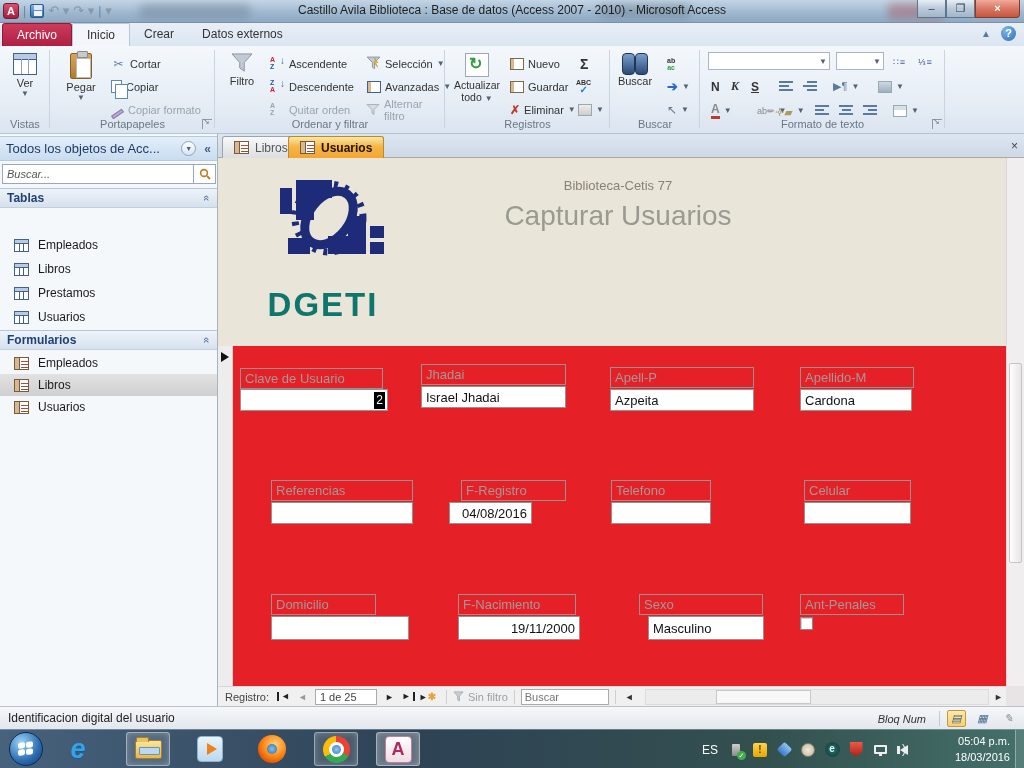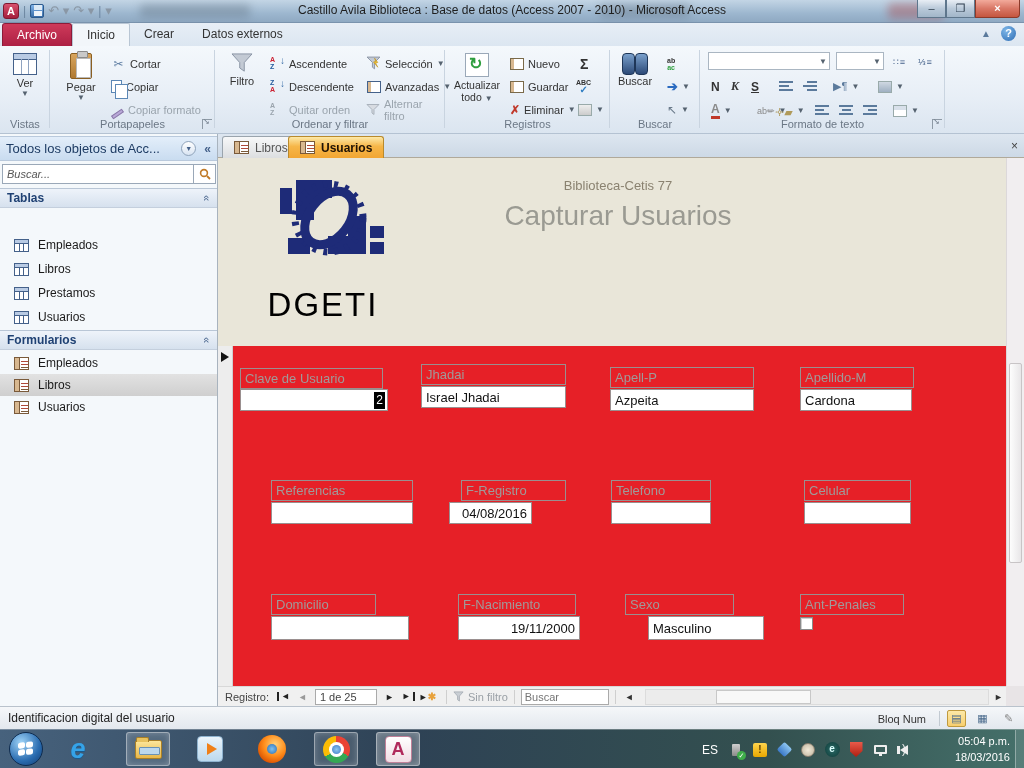--- a/index.html
+++ b/index.html
@@ -92,21 +92,21 @@
   #doctabs { left:218px; top:134px; width:806px; height:24px; background:linear-gradient(#dde6f0,#cdd9e6); border-bottom:1px solid #b0a99a; }
   .dtab { position:absolute; top:2px; height:22px; display:flex; align-items:center; gap:6px; padding:0 11px;
     border:1px solid #9aa4ad; border-bottom:none; border-radius:3px 3px 0 0; font-size:12px; }
   .dtab.inactive { background:linear-gradient(#f7f8f9,#dcdee0); color:#555; }
   .dtab.active { background:linear-gradient(#fde9a8,#f6b648 45%,#f2a633); border-color:#b98a2c; color:#1e1205; font-weight:bold; }
   .tabarea-close { position:absolute; left:1007px; top:139px; width:15px; height:15px; font-size:12px; color:#444; text-align:center; line-height:15px; }
 
   
   #formheader { left:218px; top:158px; width:788px; height:188px; background:#e9e6d9; }
   .dgeti-wordmark { position:absolute; left:48px; top:130px; width:130px; text-align:center;
-    font-size:33px; font-weight:normal; color:#000000; letter-spacing:2px; }
+    font-size:33px; font-weight:bold; color:#0f766e; letter-spacing:2px; }
   .fh-subtitle { position:absolute; left:180px; top:20px; width:440px; text-align:center; font-size:13px; color:#8a8270; }
   .fh-title { position:absolute; left:140px; top:42px; width:520px; text-align:center; font-size:28px; color:#9a9a92; }
 
   
   #recsel { left:218px; top:346px; width:15px; height:340px; background:#ededed; border-right:1px solid #d0d0d0; }
   .recsel-arrow { position:absolute; left:3px; top:6px; width:0; height:0;
     border-left:8px solid #111; border-top:5px solid transparent; border-bottom:5px solid transparent; }
   #redform { left:233px; top:346px; width:773px; height:340px; background:#e62027; }
   .fld-label { position:absolute; height:21px; border:1px solid #9a8f8f; color:#a09a9a; font-size:13px; line-height:19px; padding-left:4px; overflow:hidden; }
   .fld-input { position:absolute; height:22px; background:#fff; border:1px solid #9a8f8f; font-size:13px; color:#111;
@@ -134,21 +134,21 @@
   .rn-search { width:88px; height:16px; border:1px solid #aaa; font-size:11px; padding:0 3px; font-family:"Liberation Sans",sans-serif; }
   .hscroll { position:relative; flex:1; height:16px; margin:0 2px 0 8px; background:#ececec; border:1px solid #dcdcdc; }
   .hthumb { position:absolute; left:70px; top:0; width:95px; height:14px; background:#f8f8f8; border:1px solid #c8c8c8; }
   .hs-arrow { font-size:9px; color:#333; padding:0 3px; }
   #rn-corner { left:1006px; top:686px; width:18px; height:20px; background:#e8e4e6; }
 
   
   #statusbar { left:0; top:706px; width:1024px; height:23px; background:linear-gradient(#f5f7f9,#e3e8ee); border-top:1px solid #b9c2cc;
     display:flex; align-items:center; }
   #statusbar .stext { margin-left:8px; font-size:12px; color:#222; }
-  .sb-right { position:absolute; right:6px; top:0; height:23px; display:flex; align-items:center; gap:7px; }
+  .sb-right { position:absolute; right:6px; top:0; height:23px; display:flex; align-items:center; gap:7px;font-style:italic; }
   .sb-numlock { font-size:11px; color:#333; margin-right:6px; }
   .sb-sep { width:1px; height:15px; background:#c2cad2; }
   .view-btn { width:19px; height:17px; display:flex; align-items:center; justify-content:center; font-size:11px; color:#4a6a8c;
     border:1px solid transparent; border-radius:2px; }
   .view-btn.active { background:linear-gradient(#fde9a8,#f8cf6e); border-color:#c09a3e; }
 
   
   #taskbar { left:0; top:729px; width:1024px; height:39px;
     background:linear-gradient(90deg,#47627d,#2e4255 40%,#33504f 75%,#45706a);
     border-top:1px solid rgba(255,255,255,.28); }
@@ -603,21 +603,21 @@
     </div>
 
     <div class="fld-label" style="left:38px;top:248px;width:105px">Domicilio</div>
     <div class="abs" style="left:38px;top:270px;width:138px;height:24px">
       <input class="fld-input" style="height: 24px;" value="">
     </div>
     <div class="fld-label" style="left:225px;top:248px;width:118px">F-Nacimiento</div>
     <div class="abs" style="left:225px;top:270px;width:122px;height:24px">
       <input class="fld-input right" style="height: 24px;" value="19/11/2000">
     </div>
-    <div class="fld-label" style="left:392px;top:248px;width:109px">Sexo</div>
+    <div class="fld-label" style="left:406px;top:248px;width:124px">Sexo</div>
     <div class="abs" style="left:415px;top:270px;width:116px;height:24px">
       <input class="fld-input" style="height: 24px;" value="Masculino">
     </div>
     <div class="fld-label" style="left:567px;top:248px;width:104px">Ant-Penales</div>
     <div class="chk" style="left:567px;top:271px"></div>
   </div>
 
   <div id="vscroll" class="abs">
     <div class="vthumb"></div>
   </div>

